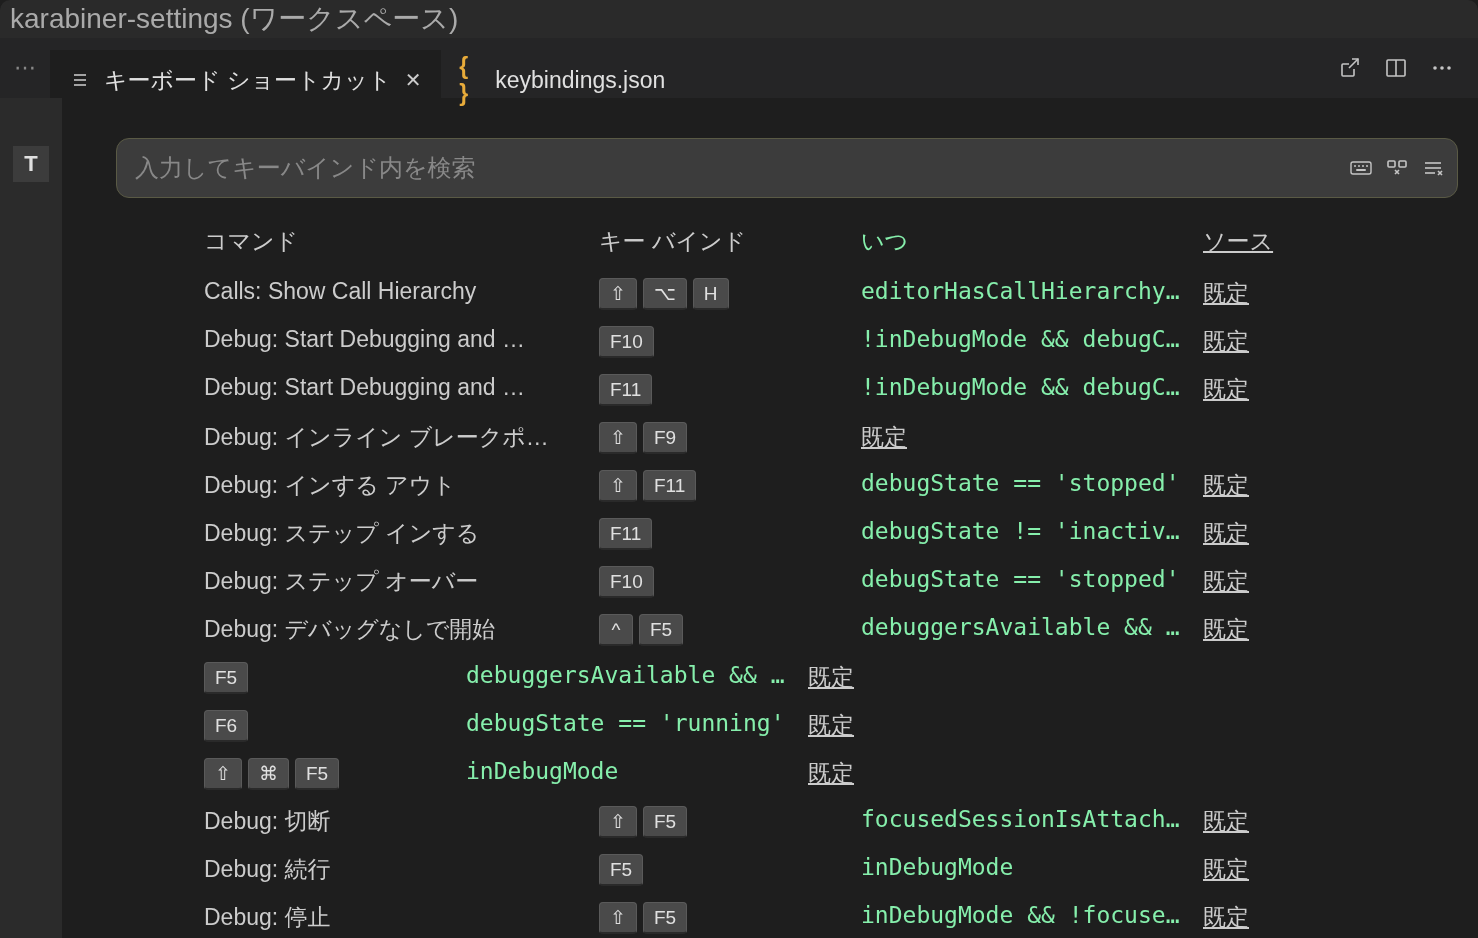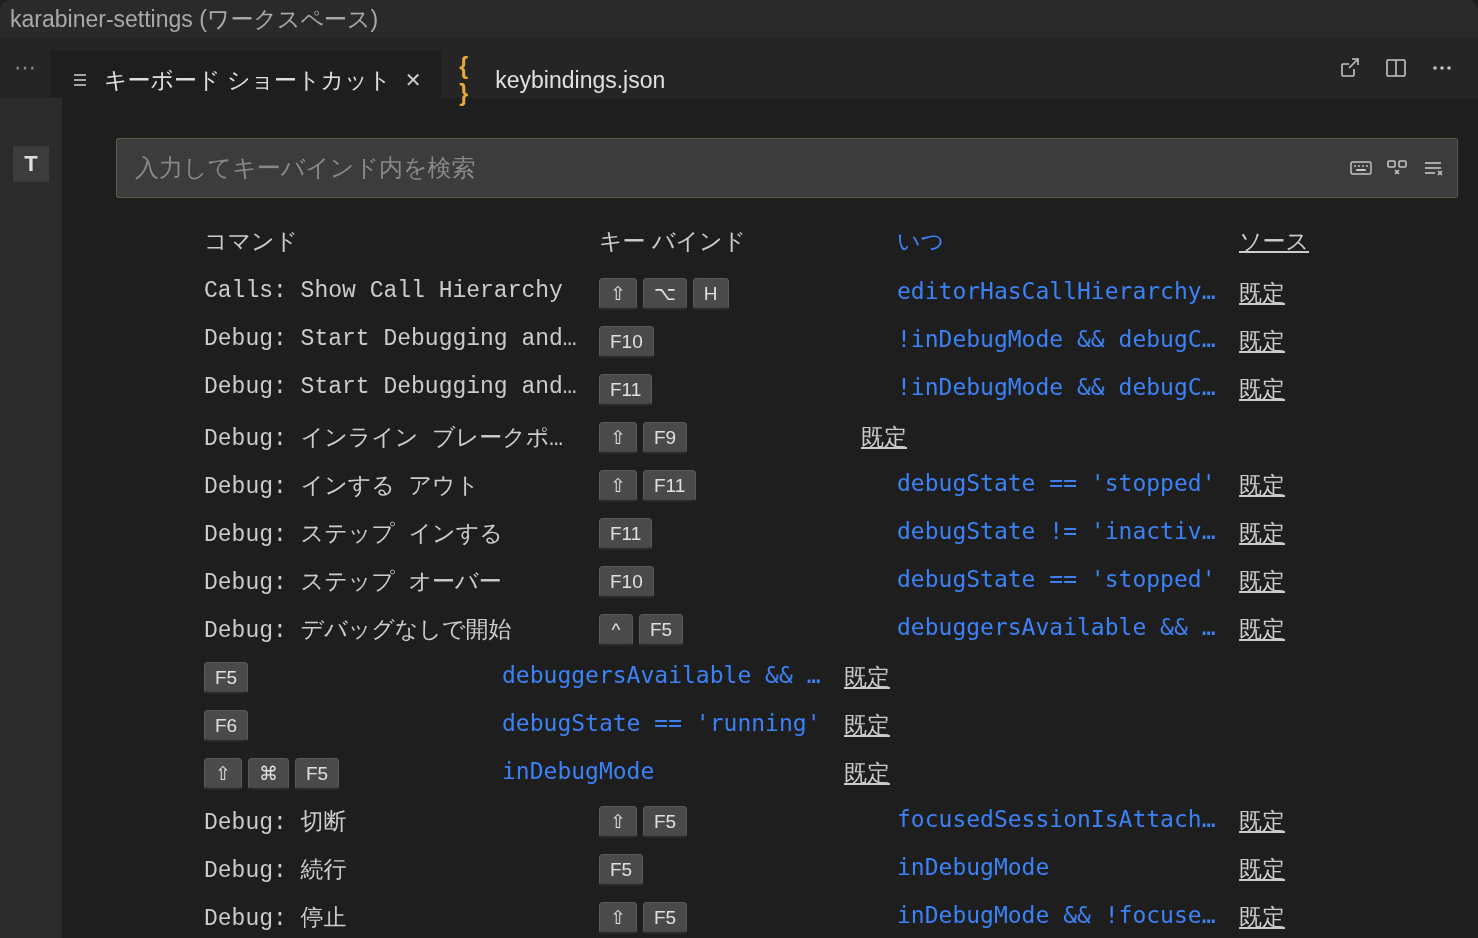--- a/index.html
+++ b/index.html
@@ -14,21 +14,21 @@
       font-family: -apple-system, BlinkMacSystemFont, "Segoe UI", sans-serif;
       color: #cccccc;
       overflow: hidden;
     }
     .title-bar {
       height: 38px;
       background: #2a2a2a;
       display: flex;
       align-items: center;
       padding: 0 10px;
-      font-size: 23px;
+      font-size: 28px;
       color: #aaaaaa;
       border-top-left-radius: 10px;
       border-top-right-radius: 10px;
     }
     .tab-bar {
       height: 60px;
       background: #252526;
       display: flex;
       align-items: center;
     }
@@ -122,21 +122,21 @@
     }
     .search-container {
       position: relative;
       margin-bottom: 28px;
     }
     .search-input {
       width: 100%;
       height: 60px;
       background: #3c3c3c;
       border: 1px solid #5a5a45;
-      border-radius: 2px;
+      border-radius: 13px;
       color: #cccccc;
       font-size: 24px;
       padding: 0 140px 0 18px;
       outline: none;
     }
     .search-input::placeholder {
       color: #888888;
     }
     .search-actions {
       position: absolute;
@@ -171,39 +171,37 @@
       align-items: flex-start;
       min-height: 48px;
     }
     .col-command {
       width: 395px;
       flex-shrink: 0;
       overflow: hidden;
       white-space: nowrap;
       text-overflow: ellipsis;
       padding-right: 10px;
-      font-family: Liberation Mono, monospace;
     }
     .col-keybinding {
       width: 262px;
       flex-shrink: 0;
       display: flex;
       gap: 6px;
       align-items: center;
     }
     .col-when {
       width: 342px;
       flex-shrink: 0;
       font-family: "SF Mono", Monaco, Menlo, monospace;
       overflow: hidden;
       white-space: nowrap;
       text-overflow: ellipsis;
       padding-right: 10px;
-      color: #3b82f6;
-      margin-left: 36px;
+      color: #86efac;
     }
     .col-source {
       flex: 1;
       text-decoration: underline;
     }
     .key {
       display: inline-flex;
       align-items: center;
       justify-content: center;
       background: #4a4a4a;

